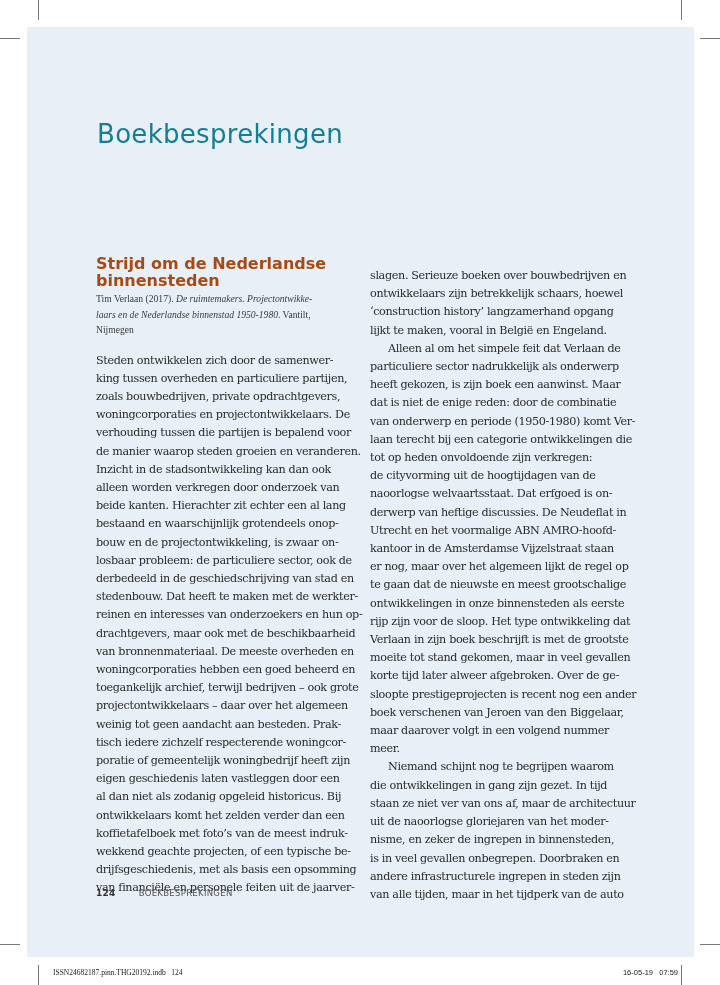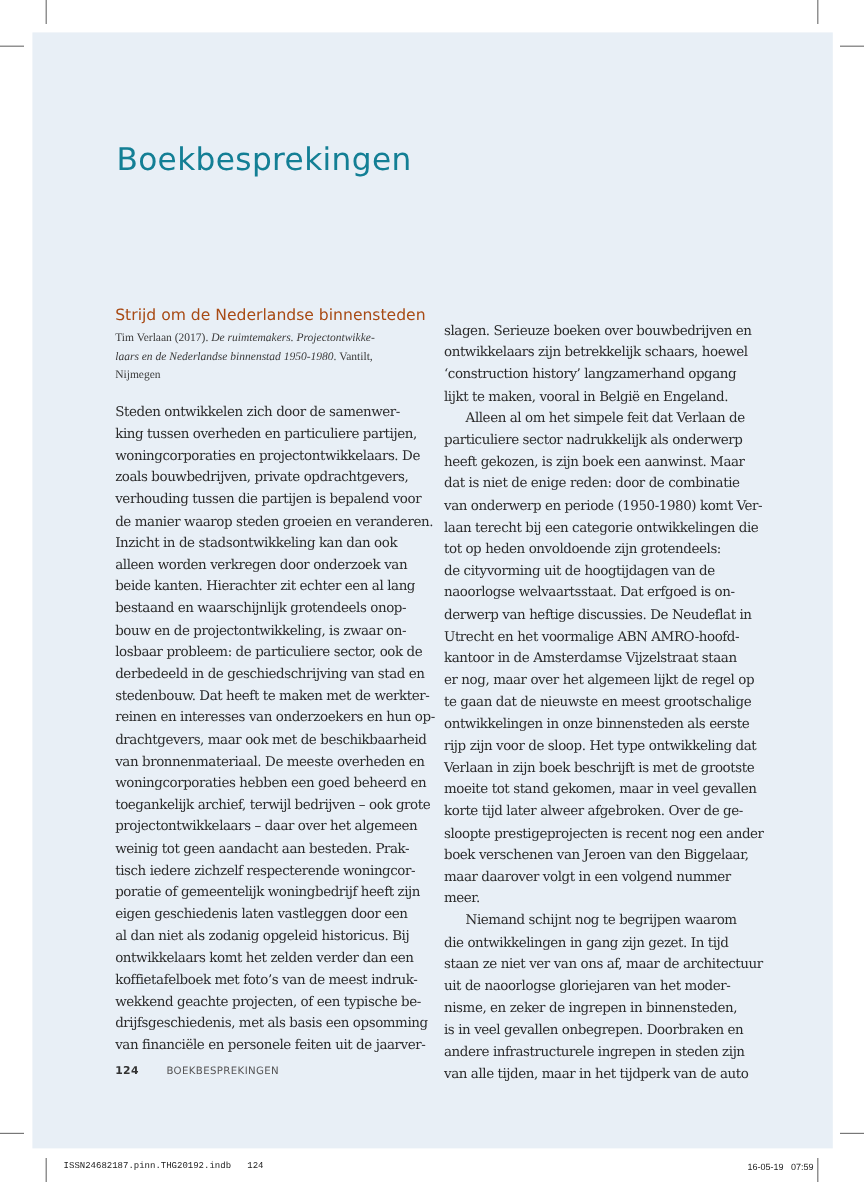--- a/index.html
+++ b/index.html
@@ -47,22 +47,22 @@
       width: 262px;
       font-size: 11.2px;
       line-height: 18.2px;
       color: #2b2b2b;
     }
     .col.left { left: 96px; }
     .col.right { left: 370px; top: 267px; }
 
     .review-title {
       font-family: "DejaVu Sans", sans-serif;
-      font-weight: normal;
-      font-size: 13px;
+      font-weight: bold;
+      font-size: 16px;
       color: #a84a14;
       margin: 0 0 2px 0;
       line-height: 17px;
     }
     .citation {
       font-family: Liberation Serif, serif;
       font-size: 9.6px;
       line-height: 15.5px;
       color: #3a3a3a;
       margin: 0 0 14px 0;
@@ -85,21 +85,21 @@
       color: #333;
       letter-spacing: 0.3px;
     }
     .folio .num { font-weight: bold; font-size: 9px; margin-right: 20px; }
     .folio .label { color: #555; }
 
     .slug-left {
       position: absolute;
       left: 53px;
       top: 968px;
-      font-family: Liberation Mono, monospace;
+      font-family: Liberation Serif, serif;
       font-size: 7.5px;
       color: #222;
     }
     .slug-right {
       position: absolute;
       right: 42px;
       top: 968px;
       font-family: "Liberation Sans", sans-serif;
       font-size: 7.5px;
       color: #222;
@@ -124,22 +124,22 @@
 <div class="col left">
   <h2 class="review-title">Strijd om de Nederlandse binnensteden</h2>
   <p class="citation">
     <span>Tim Verlaan (2017). </span><em>De ruimtemakers. Projectontwikke-</em><br>
     <em>laars en de Nederlandse binnenstad 1950-1980</em><span>. Vantilt,</span><br>
     <span>Nijmegen</span>
   </p>
   <div id="left-body">
       <span class="line">Steden ontwikkelen zich door de samenwer-</span>
       <span class="line">king tussen overheden en particuliere partijen,</span>
+      <span class="line">zoals bouwbedrijven, private opdrachtgevers,</span>
       <span class="line">woningcorporaties en projectontwikkelaars. De</span>
-      <span class="line">zoals bouwbedrijven, private opdrachtgevers,</span>
       <span class="line">verhouding tussen die partijen is bepalend voor</span>
       <span class="line">de manier waarop steden groeien en veranderen.</span>
       <span class="line">Inzicht in de stadsontwikkeling kan dan ook</span>
       <span class="line">alleen worden verkregen door onderzoek van</span>
       <span class="line">beide kanten. Hierachter zit echter een al lang</span>
       <span class="line">bestaand en waarschijnlijk grotendeels onop-</span>
       <span class="line">bouw en de projectontwikkeling, is zwaar on-</span>
       <span class="line">losbaar probleem: de particuliere sector, ook de</span>
       <span class="line">derbedeeld in de geschiedschrijving van stad en</span>
       <span class="line">stedenbouw. Dat heeft te maken met de werkter-</span>
@@ -167,21 +167,21 @@
       <span class="line">slagen. Serieuze boeken over bouwbedrijven en</span>
       <span class="line">ontwikkelaars zijn betrekkelijk schaars, hoewel</span>
       <span class="line">‘construction history’ langzamerhand opgang</span>
       <span class="line">lijkt te maken, vooral in België en Engeland.</span>
       <span class="line indent">Alleen al om het simpele feit dat Verlaan de</span>
       <span class="line">particuliere sector nadrukkelijk als onderwerp</span>
       <span class="line">heeft gekozen, is zijn boek een aanwinst. Maar</span>
       <span class="line">dat is niet de enige reden: door de combinatie</span>
       <span class="line">van onderwerp en periode (1950-1980) komt Ver-</span>
       <span class="line">laan terecht bij een categorie ontwikkelingen die</span>
-      <span class="line">tot op heden onvoldoende zijn grotendeels:</span>
+      <span class="line">tot op heden onvoldoende zijn verkregen:</span>
       <span class="line">de cityvorming uit de hoogtijdagen van de</span>
       <span class="line">naoorlogse welvaartsstaat. Dat erfgoed is on-</span>
       <span class="line">derwerp van heftige discussies. De Neudeflat in</span>
       <span class="line">Utrecht en het voormalige ABN AMRO-hoofd-</span>
       <span class="line">kantoor in de Amsterdamse Vijzelstraat staan</span>
       <span class="line">er nog, maar over het algemeen lijkt de regel op</span>
       <span class="line">te gaan dat de nieuwste en meest grootschalige</span>
       <span class="line">ontwikkelingen in onze binnensteden als eerste</span>
       <span class="line">rijp zijn voor de sloop. Het type ontwikkeling dat</span>
       <span class="line">Verlaan in zijn boek beschrijft is met de grootste</span>

